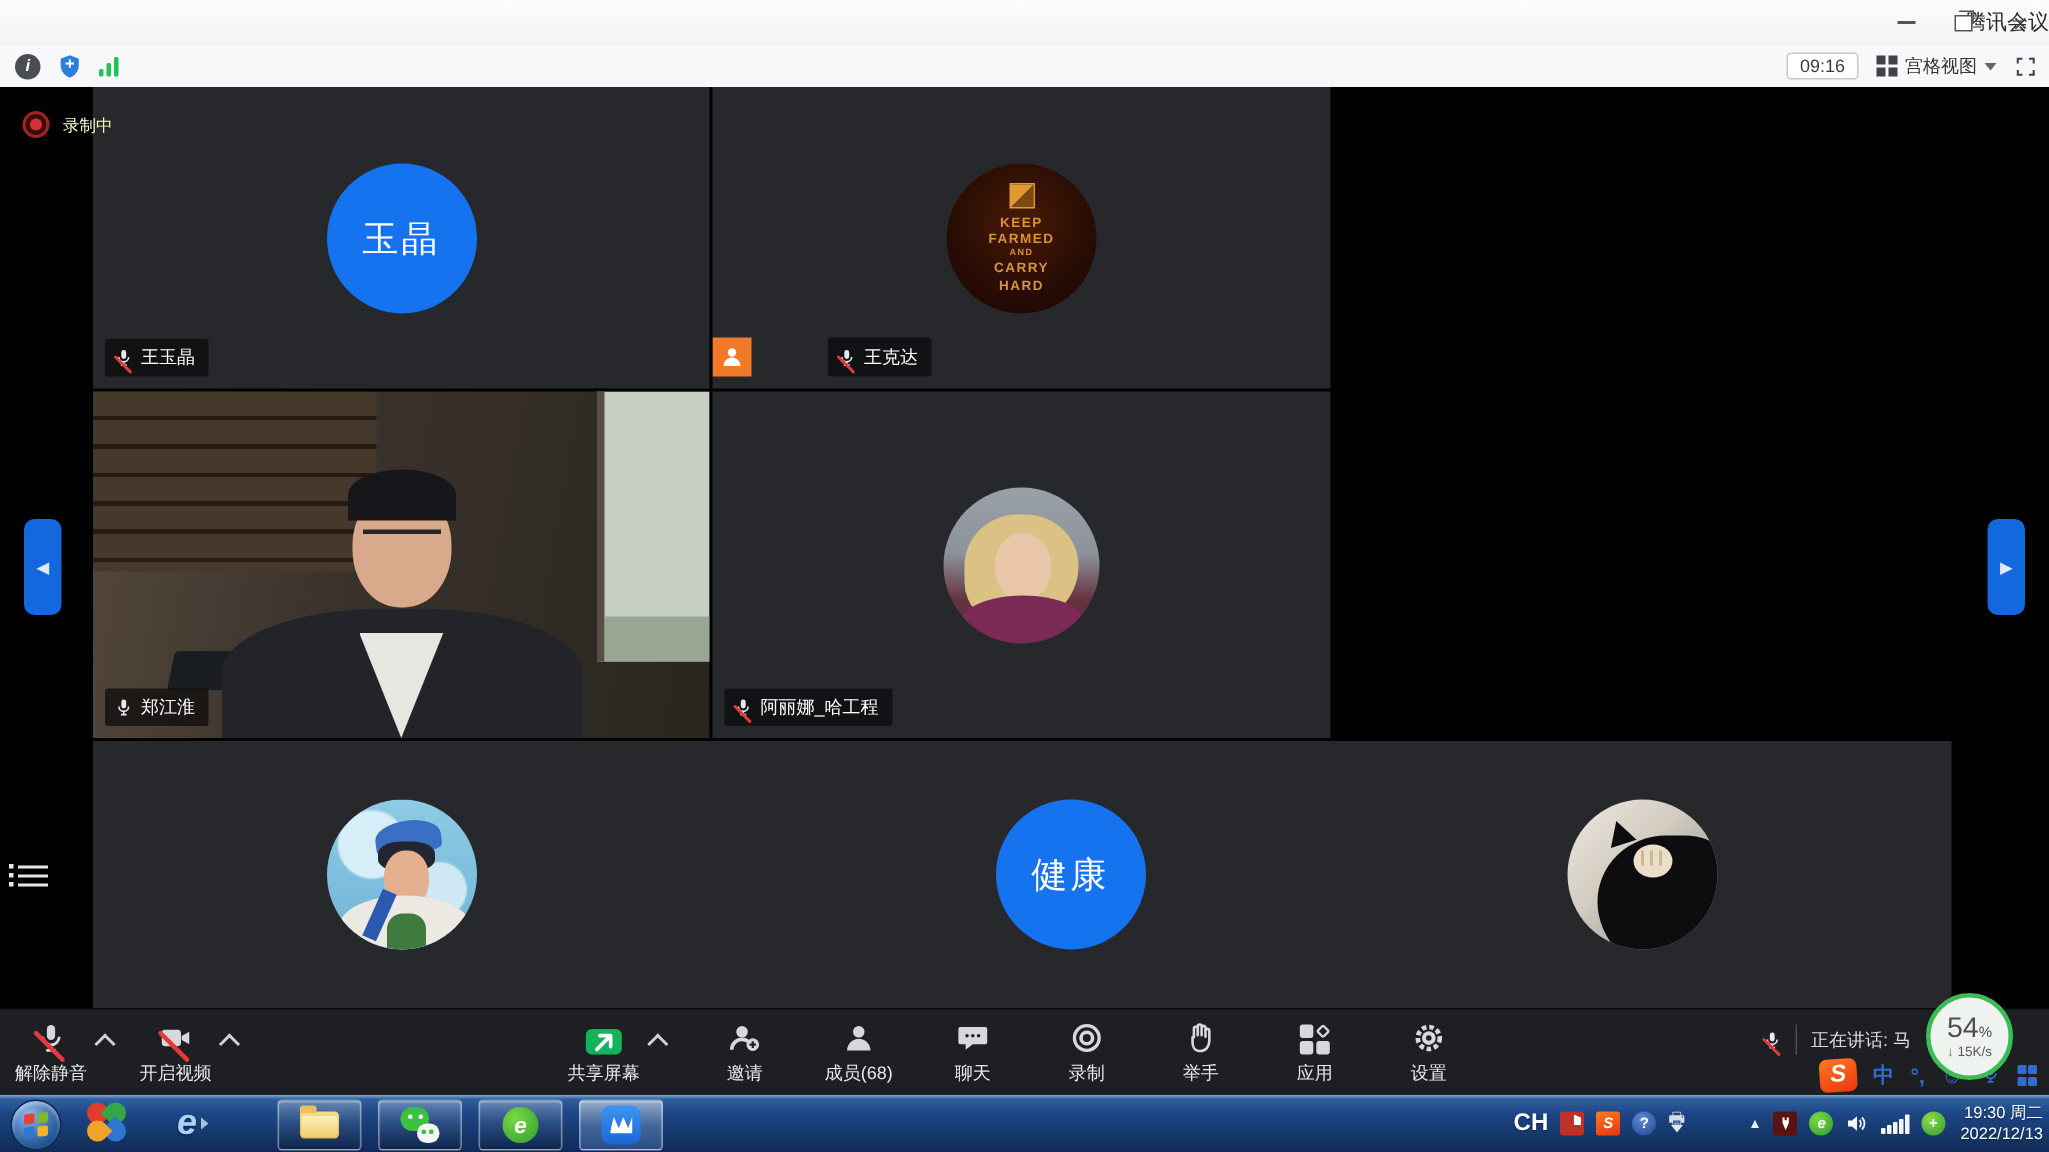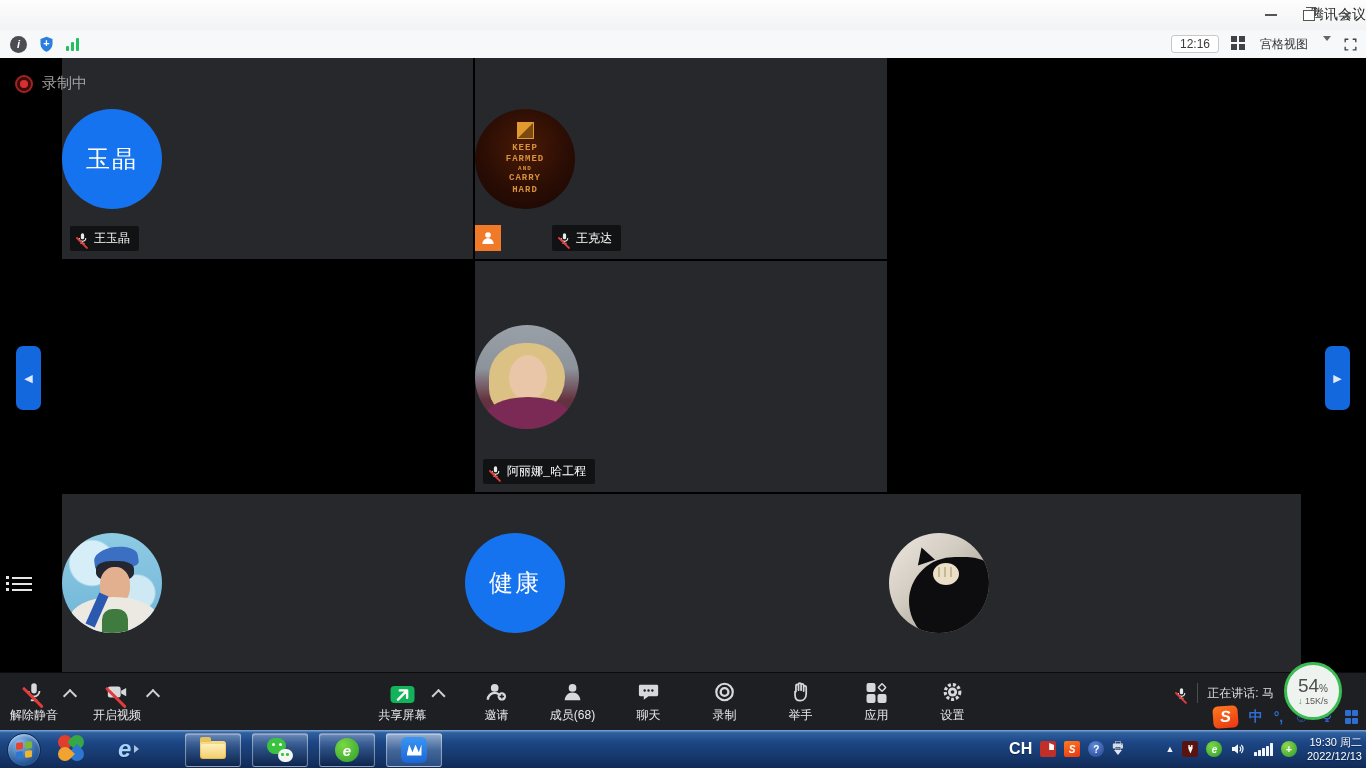--- a/index.html
+++ b/index.html
@@ -25,47 +25,47 @@
   .info-ic{width:17px;height:17px;border-radius:50%;background:#4a4d52;color:#fff;font-size:11px;
     display:flex;align-items:center;justify-content:center;font-style:italic;font-weight:bold;}
   .shield-wrap{position:relative;width:17px;height:18px;}
   .shield-wrap svg{width:17px;height:18px;}
   .shield-plus{position:absolute;left:50%;top:45%;transform:translate(-50%,-50%);color:#fff;font-size:11px;font-weight:bold;}
   .sigbars{display:flex;align-items:flex-end;gap:2px;height:13px;}
   .sigbars i{display:block;width:3px;background:#21c05c;border-radius:1px;}
   .sigbars i:nth-child(1){height:5px}.sigbars i:nth-child(2){height:9px}.sigbars i:nth-child(3){height:13px}
   .subbar-right{position:absolute;right:8px;top:0;height:28px;display:flex;align-items:center;gap:12px;}
   .time-badge{border:1px solid #c8c9cb;border-radius:3px;padding:1px 8px;font-size:12px;color:#3c3c3c;background:#fff;}
-  .viewbtn{display:flex;gap:15px;font-size:12px;color:#333;}
+  .viewbtn{display:flex;align-items:center;gap:5px;font-size:12px;color:#333;}
   .grid4{display:grid;grid-template-columns:6px 6px;grid-template-rows:6px 6px;gap:2px;}
   .grid4 i{background:#3f4348;display:block;}
   .caret-down{width:0;height:0;border-left:4px solid transparent;border-right:4px solid transparent;border-top:5px solid #666;}
   .fs-ic{width:15px;height:15px;color:#3f4348;}
 
   
   .stage{position:absolute;left:0;top:58px;width:1366px;height:614px;background:#000;}
-  .cell{position:absolute;background:#26282c;overflow:hidden;display:flex;align-items:center;justify-content:flex-start;font-family:Liberation Mono, monospace;}
+  .cell{position:absolute;background:#26282c;overflow:hidden;display:flex;align-items:center;justify-content:center;}
   .avatar-circle{width:100px;height:100px;border-radius:50%;display:flex;align-items:center;justify-content:center;overflow:hidden;position:relative;}
   .blue-av{background:#1673f0;color:#fff;font-size:24px;letter-spacing:2px;}
   .tagrow{position:absolute;left:8px;bottom:8px;display:flex;align-items:stretch;gap:0;}
   .tagrow.flush{left:0;gap:48px;}
   .host-badge{width:26px;height:26px;background:#f07a28;display:flex;align-items:center;justify-content:center;margin-right:3px;}
   .host-badge svg{width:16px;height:16px;color:#fff;}
   .tag{background:rgba(10,10,10,.72);color:#fff;font-size:12px;display:flex;align-items:center;
     gap:5px;padding:4px 9px 4px 6px;border-radius:2px;white-space:nowrap;}
   .tmic{position:relative;width:13px;height:13px;flex:0 0 auto;}
   .tmic svg{width:13px;height:13px;}
   .tmic.white{color:#e9e9e9}.tmic.green{color:#2ecc5a}
   .tmic .slash{position:absolute;left:0;top:5px;width:16px;height:2px;background:#e23b3b;transform:rotate(45deg);transform-origin:1px 1px;border-radius:1px;}
 
   
   .recording{position:absolute;left:15px;top:16px;display:flex;align-items:center;gap:9px;z-index:5;}
   .rec-dot{width:14px;height:14px;border-radius:50%;background:#3a0c0c;border:2px solid #a32222;position:relative;}
   .rec-dot:after{content:"";position:absolute;left:3px;top:3px;width:8px;height:8px;border-radius:50%;background:#d83030;}
-  .recording span{color:#a3a3a3;font-size:15px;}
+  .recording span{color:#fef9c3;font-size:11px;}
 
   
   .navtab{position:absolute;width:25px;height:64px;background:#1468dd;border-radius:7px;
     display:flex;align-items:center;justify-content:center;color:#dfe9f9;font-size:11px;z-index:6;}
   .navtab.left{left:16px;top:288px;}
   .navtab.right{right:16px;top:288px;}
   .list-ic{position:absolute;left:6px;top:518px;width:26px;height:24px;z-index:6;}
   .list-ic .row{display:flex;align-items:center;gap:3px;margin-bottom:3px;}
   .list-ic .d{width:3px;height:3px;background:#e6e6e6;}
   .list-ic .l{height:2px;background:#e6e6e6;flex:1;}
@@ -312,21 +312,21 @@
             <use href="#i-shield"></use>
           </svg><span class="shield-plus">+</span>
       </div>
       <div class="sigbars">
           <i></i>
           <i></i>
           <i></i>
         </div>
     </div>
     <div class="subbar-right">
-      <span class="time-badge">12:16</span>
+      <span class="time-badge">09:16</span>
       <div class="viewbtn">
         <span class="grid4">
             <i></i>
             <i></i>
             <i></i>
             <i></i>
           </span>
         <span>宫格视图</span>
         <span class="caret-down"></span>
       </div>
@@ -397,20 +397,38 @@
         <div class="tag">
           <span class="tmic white"><svg>
                 <use href="#i-mic"></use>
               </svg><span class="slash"></span></span>
           <span>王克达</span>
         </div>
       </div>
     </div>
 
 
+    <div class="cell video-zheng" style="left:62px;top:203px;width:411px;height:231px">
+      <div class="zh-shelf"></div>
+      <div class="zh-window"></div>
+      <div class="zh-deskphone"></div>
+      <div class="zh-body"></div>
+      <div class="zh-shirt"></div>
+      <div class="zh-face"></div>
+      <div class="zh-glasses"></div>
+      <div class="zh-hair"></div>
+      <div class="tagrow">
+          <div class="tag">
+        <span class="tmic white"><svg>
+                <use href="#i-mic"></use>
+              </svg></span>
+        <span>郑江淮</span>
+      </div>
+        </div>
+    </div>
 
     <div class="cell" style="left:475px;top:203px;width:412px;height:231px">
       <div class="avatar-circle alina-av" style="width:104px;height:104px">
         <span class="alina-hair"></span>
           <span class="alina-face"></span>
           <span class="alina-body"></span>
       </div>
       <div class="tagrow">
           <div class="tag">
         <span class="tmic white"><svg>

